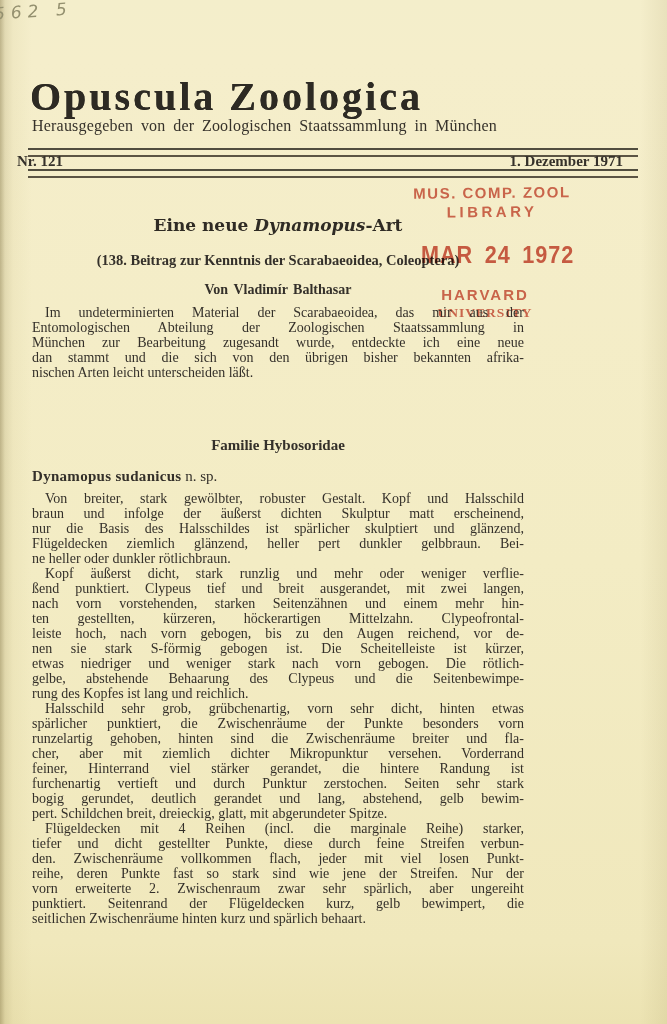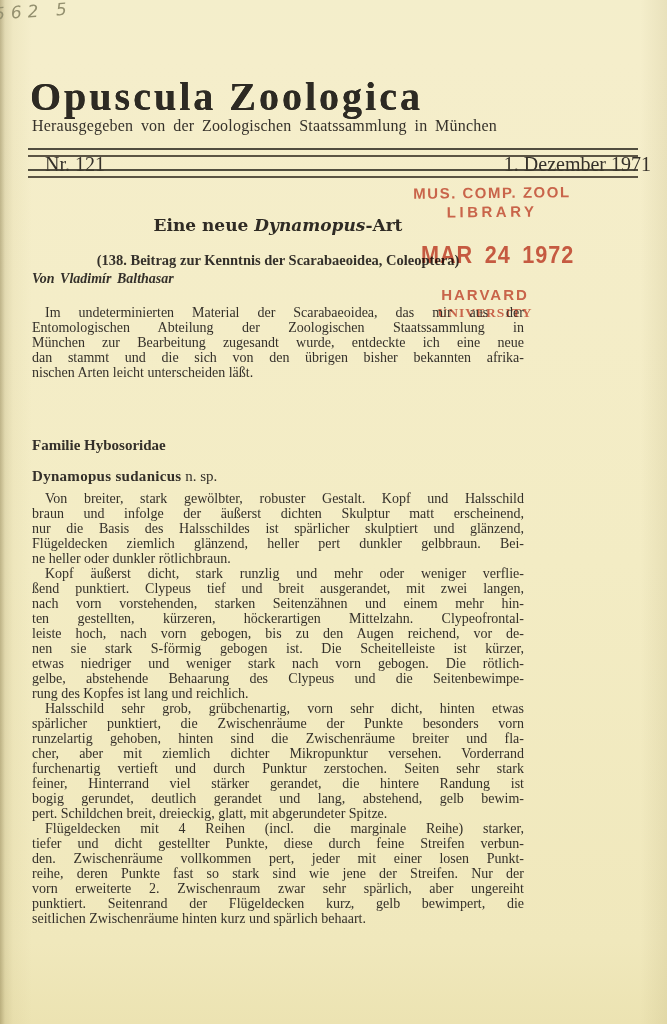--- a/index.html
+++ b/index.html
@@ -25,29 +25,29 @@
     letter-spacing:3px; color:#2d2a23; text-shadow:0 0 .5px #2d2a23;
   }
   .masthead-sub {
     left:32px; top:117px; width:520px; font-size:16px; letter-spacing:.2px;
     word-spacing:3.5px; color:#36322b;
   }
   .drule { left:28px; width:610px; height:5px;
     border-top:2px solid #3b372c; border-bottom:2px solid #463f32; opacity:.88; }
   .drule-top { top:148px; }
   .drule-bottom { top:169px; }
-  .issue-row { left:45px; top:153px; width:606px; display:flex; justify-content:space-between;
-    font-size:20px; color:#35312a; }
+  .issue-row { left:17px; top:153px; width:606px; display:flex; justify-content:space-between;
+    font-size:15px; color:#35312a;font-weight:bold; }
   
   .col { left:32px; width:492px; }
   .article-title { top:215px; text-align:center; font-family:"DejaVu Serif", serif;
     font-weight:bold; font-size:17px; color:#2f2b24; }
   .article-subtitle { top:252px; text-align:center; font-weight:bold; font-size:14.5px; }
-  .byline { top:271px; font-weight:bold; font-size:14px; word-spacing:2px;font-style:italic; }
-  .section-heading { top:437px; text-align:left; font-weight:bold; font-size:15px; }
+  .byline { top:282px; text-align:center; font-weight:bold; font-size:14px; word-spacing:2px; }
+  .section-heading { top:437px; text-align:center; font-weight:bold; font-size:15px; }
   .species-line { top:468px; font-size:15px; }
   .species-line b { letter-spacing:.3px; }
   
   .para { font-size:14px; }
   .para .pline { line-height:15px; text-align:justify; text-align-last:justify; white-space:normal; }
   .para .pline.first { text-indent:13px; }
   .para .pline.last { text-align-last:left; }
   .p1 { top:305px; } .p2 { top:491px; } .p3 { top:566px; } .p4 { top:701px; } .p5 { top:821px; }
   
   .stamp { font-family:"Liberation Sans", sans-serif; font-weight:bold; color:#c84b3a;
@@ -128,28 +128,28 @@
       <div class="pline">nen sie stark S-förmig gebogen ist. Die Scheitelleiste ist kürzer,</div>
       <div class="pline">etwas niedriger und weniger stark nach vorn gebogen. Die rötlich-</div>
       <div class="pline">gelbe, abstehende Behaarung des Clypeus und die Seitenbewimpe-</div>
       <div class="pline last">rung des Kopfes ist lang und reichlich.</div>
     </div>
   <div class="abs col para p4">
       <div class="pline first">Halsschild sehr grob, grübchenartig, vorn sehr dicht, hinten etwas</div>
       <div class="pline">spärlicher punktiert, die Zwischenräume der Punkte besonders vorn</div>
       <div class="pline">runzelartig gehoben, hinten sind die Zwischenräume breiter und fla-</div>
       <div class="pline">cher, aber mit ziemlich dichter Mikropunktur versehen. Vorderrand</div>
+      <div class="pline">feiner, Hinterrand viel stärker gerandet, die hintere Randung ist</div>
       <div class="pline">furchenartig vertieft und durch Punktur zerstochen. Seiten sehr stark</div>
-      <div class="pline">feiner, Hinterrand viel stärker gerandet, die hintere Randung ist</div>
       <div class="pline">bogig gerundet, deutlich gerandet und lang, abstehend, gelb bewim-</div>
       <div class="pline last">pert. Schildchen breit, dreieckig, glatt, mit abgerundeter Spitze.</div>
     </div>
   <div class="abs col para p5">
       <div class="pline first">Flügeldecken mit 4 Reihen (incl. die marginale Reihe) starker,</div>
       <div class="pline">tiefer und dicht gestellter Punkte, diese durch feine Streifen verbun-</div>
-      <div class="pline">den. Zwischenräume vollkommen pert, jeder mit einer losen Punkt-</div>
+      <div class="pline">den. Zwischenräume vollkommen flach, jeder mit viel losen Punkt-</div>
       <div class="pline">reihe, deren Punkte fast so stark sind wie jene der Streifen. Nur der</div>
       <div class="pline">vorn erweiterte 2. Zwischenraum zwar sehr spärlich, aber ungereiht</div>
       <div class="pline">punktiert. Seitenrand der Flügeldecken kurz, gelb bewimpert, die</div>
       <div class="pline last">seitlichen Zwischenräume hinten kurz und spärlich behaart.</div>
     </div>
 
 </div>
 
 </body></html>

